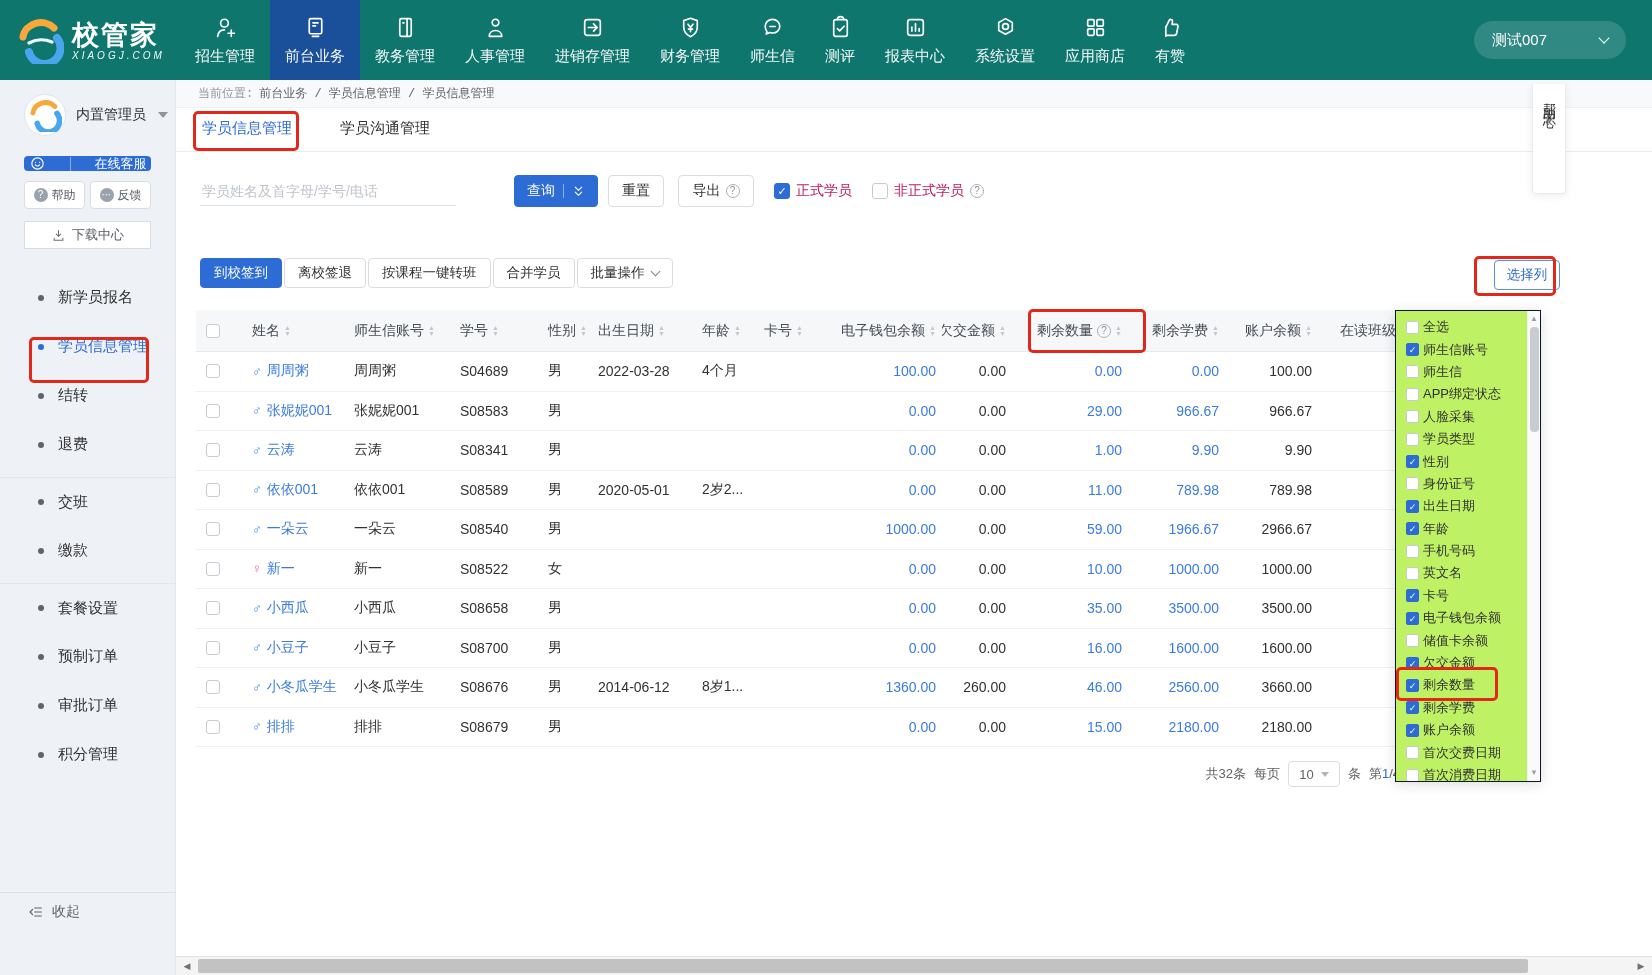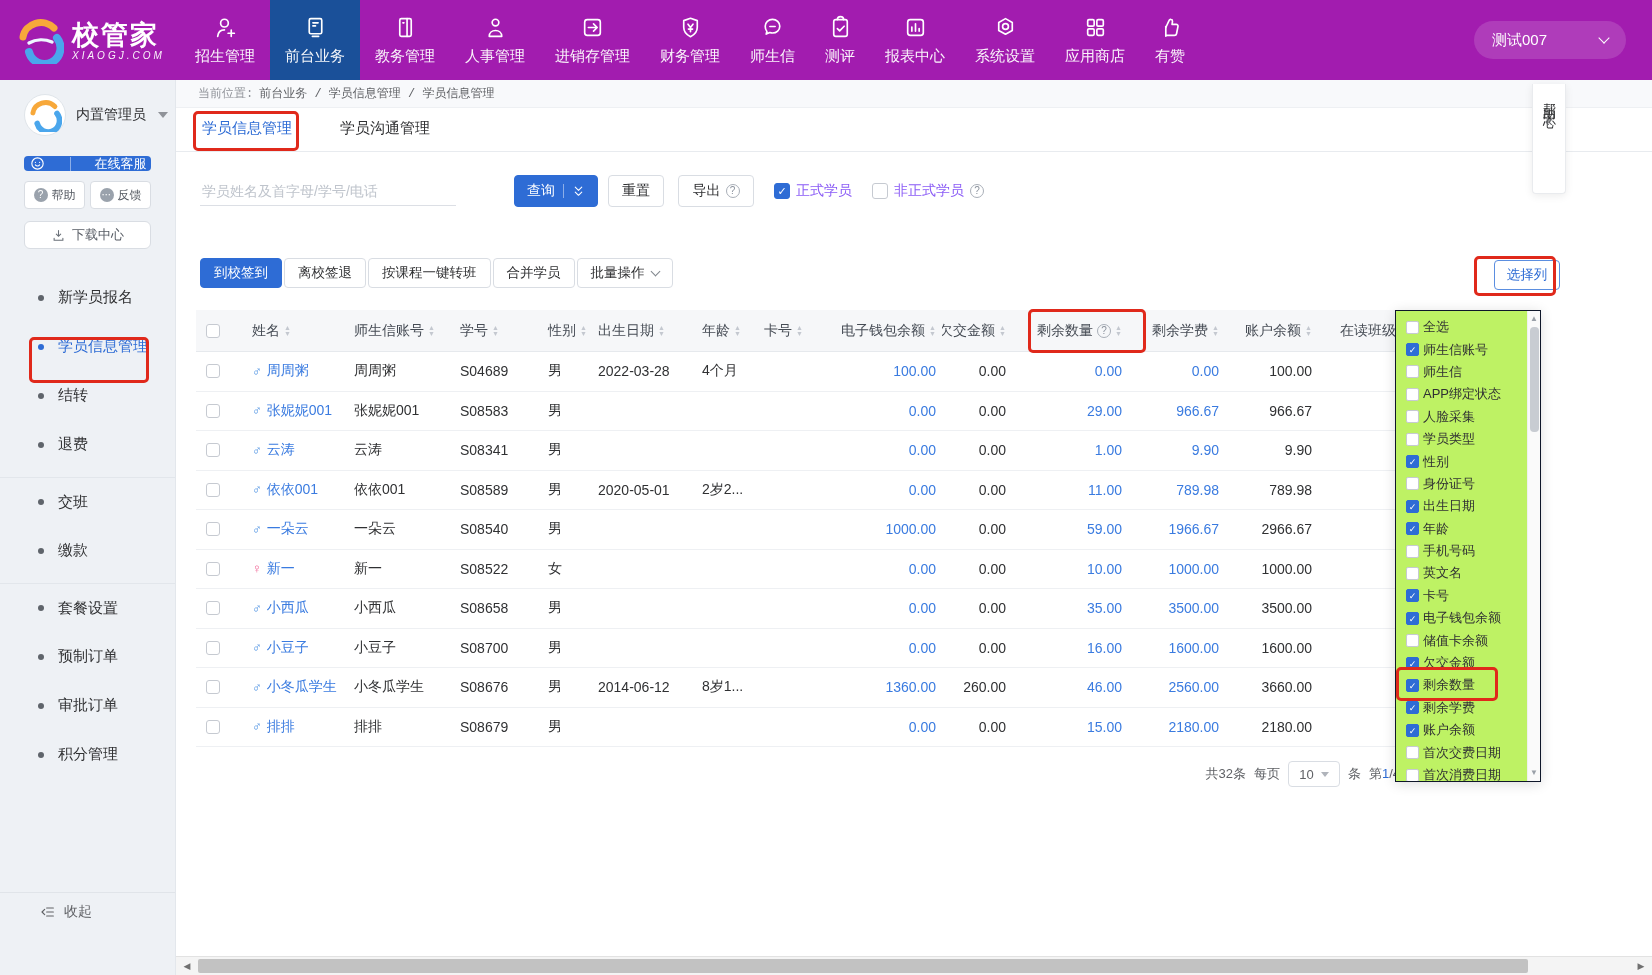--- a/index.html
+++ b/index.html
@@ -2,21 +2,21 @@
 <html><head>
 <meta charset="utf-8">
 <style>
   * { box-sizing: border-box; margin: 0; padding: 0; }
   html,body { width:1652px; height:975px; }
   body { position:relative; overflow:hidden; background:#fff;
          font-family:"Liberation Sans","DejaVu Sans",sans-serif; color:#303133; }
 
   
   .topnav { position:absolute; left:0; top:0; width:1652px; height:80px;
-            background:#a21caf; display:flex; align-items:stretch; z-index:30; }
+            background:#0f766e; display:flex; align-items:stretch; z-index:30; }
   .logo { width:180px; display:flex; align-items:center; gap:8px; padding-left:16px; flex:none; }
   .logo svg { width:48px; height:48px; flex:none; }
   .logo-txt { display:flex; flex-direction:column; color:#fff; }
   .logo-title { font-size:27px; font-weight:bold; letter-spacing:2px; line-height:30px; }
   .logo-sub { font-size:10px; letter-spacing:3px; opacity:.95;font-style:italic; }
   .nav-items { display:flex; align-items:stretch; }
   .nav-item { padding:0 15px; display:flex; flex-direction:column; align-items:center;
               justify-content:center; gap:7px; color:rgba(255,255,255,.95); font-size:15px; cursor:pointer; }
   .nav-item.active { background:#1a5099; }
   .nav-item svg { width:25px; height:25px; stroke:#fff; fill:none;
@@ -39,32 +39,32 @@
                 border-top:6px solid #909399; margin-left:2px; }
   .btn-service { margin:18px 24px 0; height:15px; background:#2e6cd5; border-radius:4px; color:#fff;
                  font-size:13px; display:flex; align-items:center; justify-content:center; gap:24px; cursor:pointer; }
   .btn-service svg { width:17px; height:17px; stroke:#fff; fill:none; stroke-width:1.6; stroke-linecap:round; }
   .vdiv { width:1px; height:14px; background:rgba(255,255,255,.45); }
   .row-help { margin:10px 24px 0; display:flex; gap:5px; }
   .btn-mini { flex:1; height:28px; background:#fff; border:1px solid #d9dde3; border-radius:4px;
               font-size:12px; color:#565b63; display:flex; align-items:center; justify-content:center; gap:4px; cursor:pointer; }
   .gray-badge { width:14px; height:14px; border-radius:50%; background:#9aa2ac; color:#fff;
                 font-size:10px; line-height:14px; text-align:center; flex:none; }
-  .btn-download { margin:12px 24px 0; height:28px; background:#fff; border:1px solid #d9dde3; border-radius:6px;
+  .btn-download { margin:12px 24px 0; height:28px; background:#fff; border:1px solid #d9dde3; border-radius:0;
                   font-size:13px; color:#565b63; display:flex; align-items:center; justify-content:center; gap:6px; cursor:pointer; }
   .btn-download svg { width:15px; height:15px; stroke:#6a7078; fill:none; stroke-width:1.7; stroke-linecap:round; }
   .side-menu { margin-top:24px; }
   .side-item { height:49px; display:flex; align-items:center; gap:14px; padding-left:38px;
                font-size:15px; color:#303133; cursor:pointer; }
   .side-item .dot { width:6px; height:6px; border-radius:50%; background:#5f646b; flex:none; }
   .side-item.active { color:#2e6cd5; }
   .side-item.active .dot { background:#2e6cd5; }
   .side-item.group-start { border-top:1px solid #e2e6eb; margin-top:8px; padding-top:0; }
   .side-footer { position:absolute; left:0; right:0; bottom:45px; height:38px; border-top:1px solid #e0e4e9;
-                 display:flex; align-items:center; gap:8px; padding-left:40px; font-size:14px; color:#606266; cursor:pointer; }
+                 display:flex; align-items:center; gap:8px; padding-left:28px; font-size:14px; color:#606266; cursor:pointer; }
   .side-footer svg { width:16px; height:16px; stroke:#606266; fill:none; stroke-width:1.8; stroke-linecap:round; stroke-linejoin:round; }
 
   
   .main { position:absolute; left:176px; top:80px; right:0; bottom:0; background:#fff; overflow:hidden; }
   .breadcrumb { height:28px; background:#f8f9fb; border-bottom:1px solid #eef0f3; display:flex;
                 align-items:center; padding-left:22px; font-size:12px; color:#909399; gap:6px;font-family:Liberation Mono, monospace; }
   .breadcrumb .path { color:#606266; }
   .tabs { height:44px; border-bottom:1px solid #e8ebef; display:flex; align-items:flex-end;
           padding-left:24px; gap:44px; }
   .tab { padding:0 2px 13px; font-size:15px; color:#303133; cursor:pointer; }
@@ -80,21 +80,21 @@
   .btn-query { margin-left:58px; width:84px; height:32px; gap:8px; }
   .btn-query svg { width:13px; height:13px; stroke:#fff; fill:none; stroke-width:2; stroke-linecap:round; stroke-linejoin:round; }
   .btn-reset { margin-left:10px; width:56px; height:32px; }
   .btn-export { margin-left:14px; width:76px; height:32px; gap:5px; }
   .cb { width:16px; height:16px; border:1px solid #c6cad1; border-radius:3px; background:#fff;
         position:relative; flex:none; cursor:pointer; }
   .cb.checked { background:#2e6cd5; border-color:#2e6cd5; }
   .cb.checked::after { content:"✓"; position:absolute; inset:0; color:#fff; font-size:11px;
                        line-height:15px; text-align:center; font-weight:bold; }
   .cb.sm { width:14px; height:14px; }
-  .chk-group { display:flex; align-items:center; gap:6px; margin-left:20px; font-size:14px; color:#8b5cf6; }
+  .chk-group { display:flex; align-items:center; gap:6px; margin-left:20px; font-size:14px; color:#be185d; }
   .qmark { width:14px; height:14px; border:1px solid #a9afb8; border-radius:50%; color:#8a919c;
            font-size:10px; line-height:12px; text-align:center; display:inline-block; flex:none; }
   .qmark::after { content:"?"; }
 
   .action-row { margin:46px 0 0 24px; height:30px; display:flex; gap:2px; position:relative; }
   .btn-sm { height:30px; padding:0 13px; font-size:13.5px; }
   .chev-dn { width:7px; height:7px; border-right:1.5px solid #80868d; border-bottom:1.5px solid #80868d;
              transform:rotate(45deg); margin:-3px 0 0 7px; }
   .btn-select-cols { position:absolute; right:92px; top:2px; width:66px; height:30px;
                      border:1px solid #5b8ee0; color:#2e6cd5; background:#fff; font-size:13.5px; }

